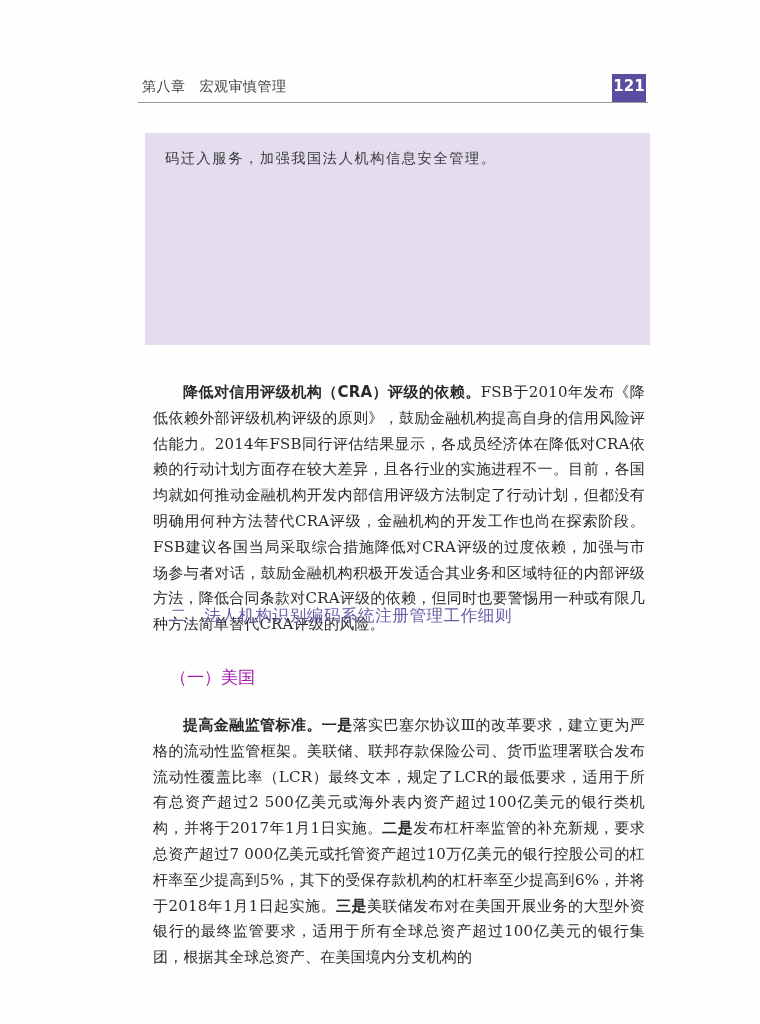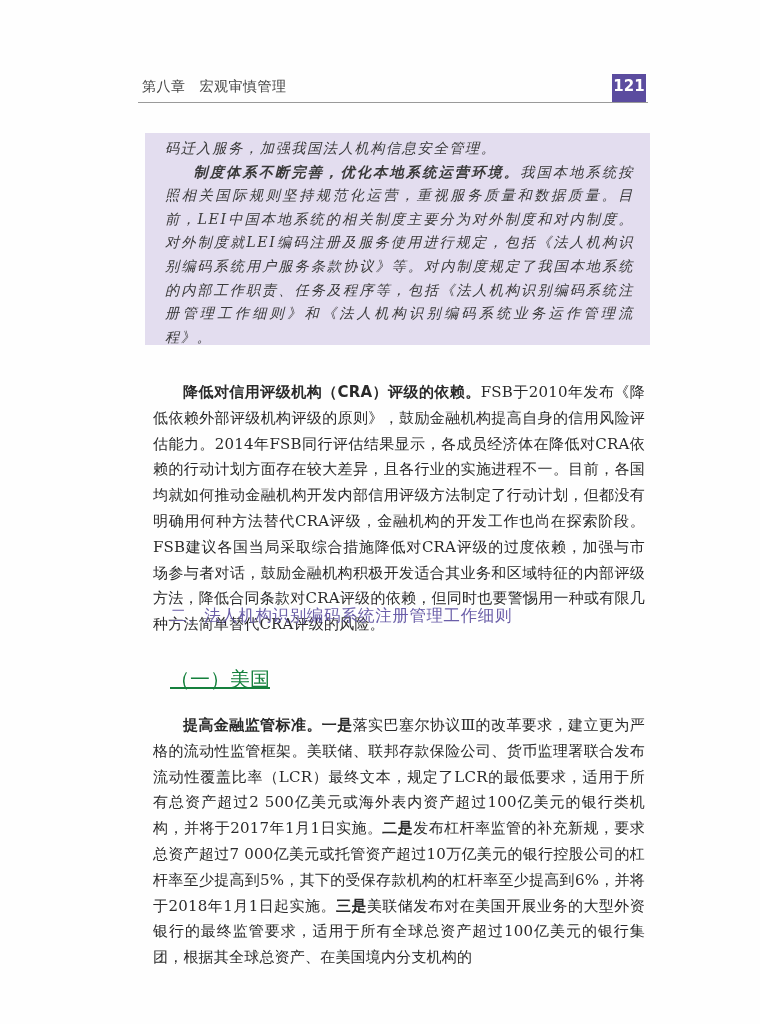--- a/index.html
+++ b/index.html
@@ -6,45 +6,44 @@
   body { width:760px; height:1024px; background:#fefefe; position:relative; overflow:hidden;
          font-family:"DejaVu Serif", serif; color:#2a2a2a; }
   .header { position:absolute; left:138px; top:74px; width:510px; height:28px; border-bottom:1px solid #9a9a9a; }
   .header .chapter { position:absolute; left:4px; top:4px; font-size:14px; color:#444; letter-spacing:0.5px; }
   .header .chapter span.gap { display:inline-block; width:14px; }
   .pagenum { position:absolute; right:2px; top:0px; width:34px; height:28px; background:#5b4c9f; color:#fff;
              font-family:"DejaVu Sans", sans-serif; font-size:15px; font-weight:bold; text-align:center; line-height:24px; }
   .box { position:absolute; left:145px; top:133px; width:505px; height:212px; background:#e3ddef; }
   .box p { margin:0; font-size:14.2px; line-height:23.6px; color:#3a3a3a; letter-spacing:1.6px;
            text-align:justify; }
-  .box .inner { padding:4px 16px 0 20px;font-style:italic; }
+  .box .inner { padding:14px 16px 0 20px; }
   .box .indent { text-indent:2em; }
   b { font-weight:bold; }
   .body-text { position:absolute; left:143px; width:512px; }
   .body-text p { margin:10px; font-size:15px; line-height:25.8px; text-align:justify; letter-spacing:0.2px; color:#2a2a2a; }
   .body-text .indent { text-indent:2em; }
   .sec-heading { position:absolute; left:170px; top:605px; font-family:"DejaVu Sans", sans-serif; font-size:16.5px;
                  color:#6a5ea8; letter-spacing:0.6px; }
-  .sub-heading { position:absolute; left:170px; top:666px; font-size:20px; color:#15803d;text-decoration:underline; }
+  .sub-heading { position:absolute; left:170px; top:666px; font-size:17px; color:#a21caf; }
   .bold-sans { font-family:"DejaVu Sans", sans-serif; font-weight:bold; }
 </style>
 </head>
 <body>
 
 <div class="header">
   <div class="chapter">
     <span>第八章</span><span class="gap"></span><span>宏观审慎管理</span>
   </div>
   <div class="pagenum">121</div>
 </div>
 
 <div class="box">
   <div class="inner">
     <p>码迁入服务，加强我国法人机构信息安全管理。</p>
-    <p class="indent"><b>制度体系不断完善，优化本地系统运营环境。</b><span>我国本地系统按照相关国际规则坚持规范化运营，重视服务质量和数据质量。目前，LEI中国本地系统的相关制度主要分为对外制度和对内制度。对外制度就LEI编码注册及服务使用进行规定，包括《法人机构识别编码系统用户服务条款协议》等。对内制度规定了我国本地系统的内部工作职责、任务及程序等，包括《法人机构识别编码系统注册管理工作细则》和《法人机构识别编码系统业务运作管理流程》。</span></p>
   </div>
 </div>
 
 <div class="body-text" style="top:370px;">
   <p class="indent"><span class="bold-sans">降低对信用评级机构（CRA）评级的依赖。</span><span>FSB于2010年发布《降低依赖外部评级机构评级的原则》，鼓励金融机构提高自身的信用风险评估能力。2014年FSB同行评估结果显示，各成员经济体在降低对CRA依赖的行动计划方面存在较大差异，且各行业的实施进程不一。目前，各国均就如何推动金融机构开发内部信用评级方法制定了行动计划，但都没有明确用何种方法替代CRA评级，金融机构的开发工作也尚在探索阶段。FSB建议各国当局采取综合措施降低对CRA评级的过度依赖，加强与市场参与者对话，鼓励金融机构积极开发适合其业务和区域特征的内部评级方法，降低合同条款对CRA评级的依赖，但同时也要警惕用一种或有限几种方法简单替代CRA评级的风险。</span></p>
 </div>
 
 <div class="sec-heading">二、法人机构识别编码系统注册管理工作细则</div>
 
 <div class="sub-heading">（一）美国</div>

